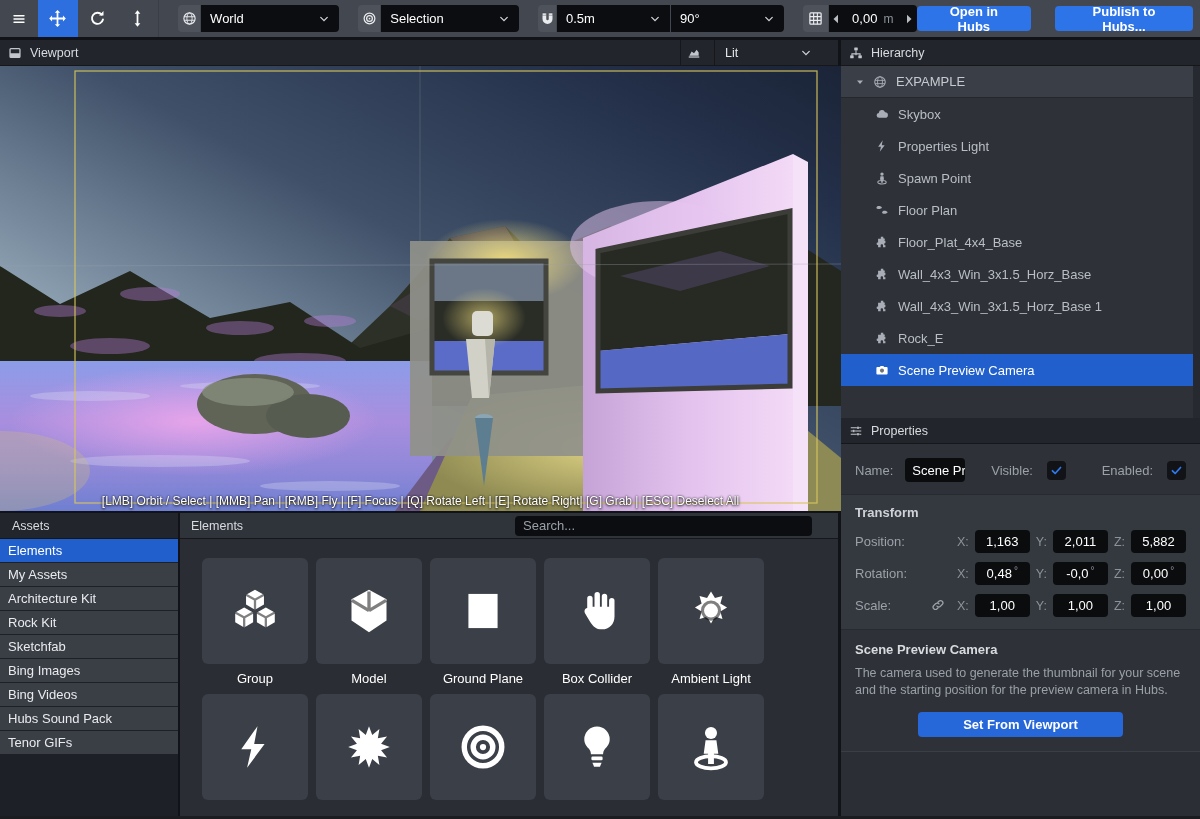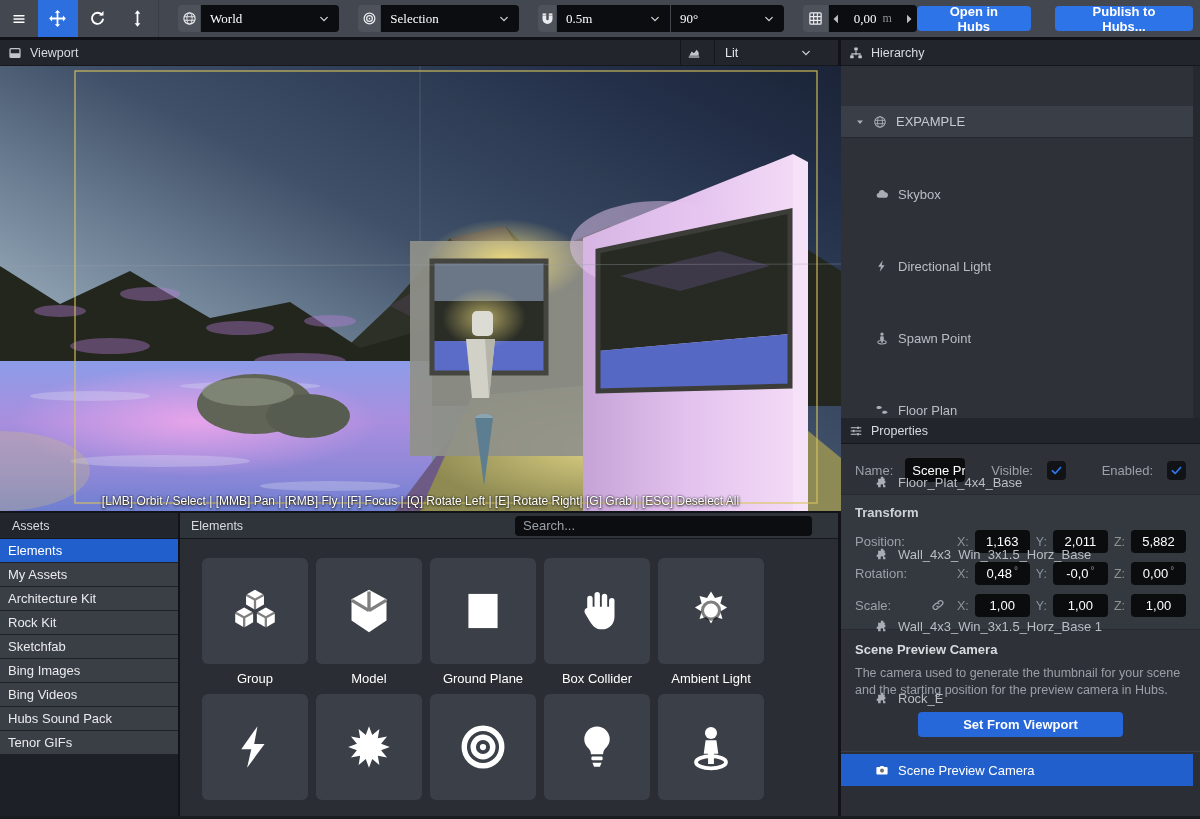--- a/index.html
+++ b/index.html
@@ -18,21 +18,21 @@
     height:40px; background:#43474f; display:flex; align-items:center;
     border-bottom:3px solid #111318;
   }
   .tool-btn {
     width:40px; height:37px; display:flex; align-items:center; justify-content:center;
     color:#fff; cursor:pointer;
   }
   .tool-btn.active { background:#2e6fe0; }
   .tool-btn .ic { width:19px; height:19px; }
   .tb-sep { width:1px; height:37px; background:#3a3e45; }
-  .tgroup { display:flex; align-items:center; height:27px; border-radius:4px; overflow:hidden; margin-left:19px;font-family:Liberation Serif, serif; }
+  .tgroup { display:flex; align-items:center; height:27px; border-radius:4px; overflow:hidden; margin-left:19px; }
   .chip {
     width:31px; height:27px; background:#4e525a; color:#e9ebee;
     display:flex; align-items:center; justify-content:center;
   }
   .chip .ic { width:15px; height:15px; }
   .tselect {
     height:27px; background:#0c0d10; color:#fff; display:flex; align-items:center;
     padding:0 9px; cursor:pointer; margin-left:1px;
   }
   .tselect .lbl { flex:1; }
@@ -73,21 +73,21 @@
   .viewport { position:relative; width:841px; height:445px; background:#10151d; overflow:hidden; flex-shrink:0; }
   .statusbar {
     position:absolute; left:0; right:0; bottom:3px; text-align:center;
     font-size:12px; color:#fff; text-shadow:0 1px 3px rgba(0,0,0,.9), 0 0 2px rgba(0,0,0,.8);
     pointer-events:none;
   }
 
   
   .tree { position:relative; height:352px; background:#2e3138; flex-shrink:0; }
   .tree-gutter { position:absolute; top:0; right:0; bottom:0; width:7px; background:#262930; }
-  .hrow { height:32px; display:flex; align-items:center; padding-left:34px; color:#b9bec5; cursor:pointer; margin-right:7px;margin-top:40px; }
+  .hrow { height:32px; display:flex; align-items:center; padding-left:34px; color:#b9bec5; cursor:pointer; margin-right:7px; }
   .hrow .ic { width:14px; height:14px; margin-right:9px; color:#a9aeb6; }
   .hrow.root { background:#3a3e46; border-bottom:1px solid #24272d; padding-left:13px; color:#c6cad0; }
   .hrow.root .caret { width:12px; height:12px; margin-right:7px; color:#aab0b7; }
   .hrow.selected { background:#2160cc; color:#fff; margin-right:7px; }
   .hrow.selected .ic { color:#fff; }
 
   
   .props { flex:1; display:flex; flex-direction:column; background:#2e3138; overflow:hidden; }
   .name-row { display:flex; align-items:center; padding:14px 14px 12px 14px; color:#9ba1a8; }
   .name-row .flabel { margin-right:12px; }
@@ -543,21 +543,21 @@
         <div class="hrow">
           <svg class="ic" style="width:14px;height:14px" viewBox="0 0 24 24">
             <path d="M7 18.5a4.2 4.2 0 0 1-.6-8.36A5.6 5.6 0 0 1 17.2 8.9a4.3 4.3 0 0 1 .3 9.6z" fill="currentColor"></path>
           </svg>
           <span>Skybox</span>
         </div>
         <div class="hrow">
           <svg class="ic" style="width:14px;height:14px" viewBox="0 0 24 24">
             <path d="M13.2 2 5.4 13.1h4.8L8.2 22l8.4-11.5h-5z" fill="currentColor"></path>
           </svg>
-          <span>Directional Light</span>
+          <span>Properties Light</span>
         </div>
         <div class="hrow">
           <svg class="ic" style="width:14px;height:14px" viewBox="0 0 24 24">
             <circle cx="12" cy="5.3" r="2.9" fill="currentColor"></circle>
             <path d="M9.4 8.8h5.2l.9 6.4h-2.1v5h-2.8v-5H8.5z" fill="currentColor"></path>
             <ellipse cx="12" cy="19.3" rx="7.2" ry="2.9" fill="none" stroke="currentColor" stroke-width="1.8"></ellipse>
           </svg>
           <span>Spawn Point</span>
         </div>
         <div class="hrow">

